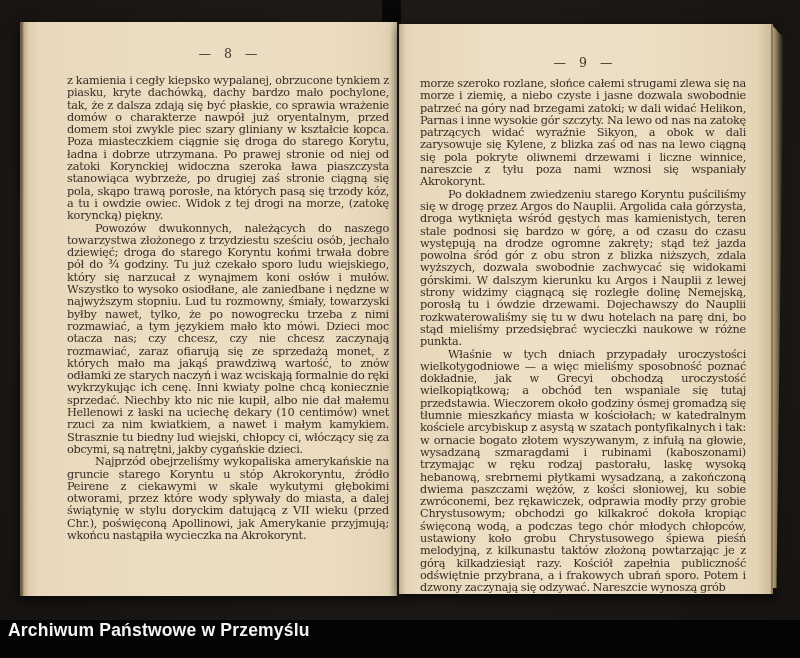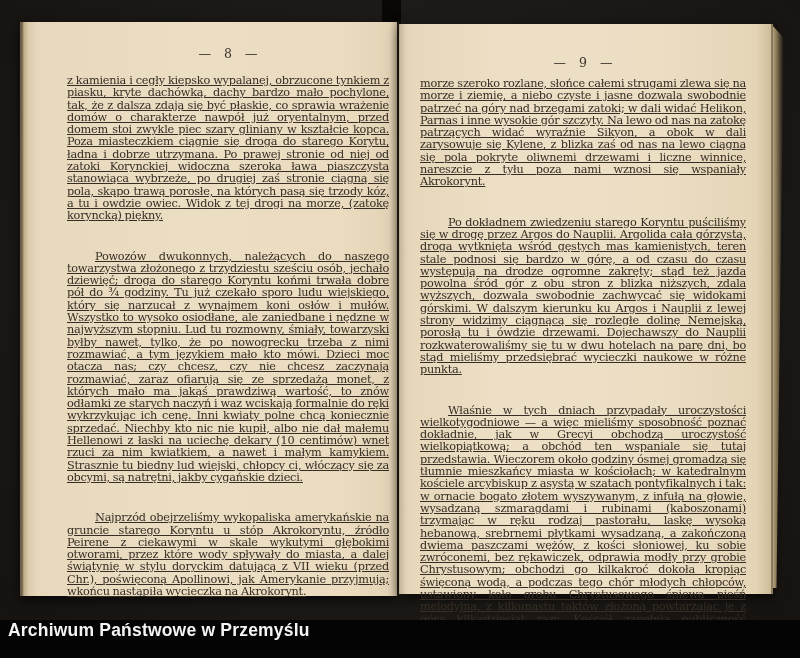--- a/index.html
+++ b/index.html
@@ -77,23 +77,22 @@
   .page-right .page-header { margin-bottom: 8px; }
 
   p.para {
     margin: 0;
     text-align: justify;
     font-size: 11.3px;
     line-height: 12.3px;
     letter-spacing: -0.25px;
     word-spacing: -0.5px;
     color: #362e25;
-    text-decoration: underline;
   }
-  p.para.indent { text-indent: 28px; margin-top: 28px; }
+  p.para.indent { text-indent: 28px; }
 
   .footer-bar {
     position: absolute;
     left: 0; top: 620px; width: 800px; height: 48px;
     background: #040404;
     display: flex;
     align-items: flex-start;
   }
   .footer-bar .archive-name {
     font-family: "Liberation Sans", sans-serif;

